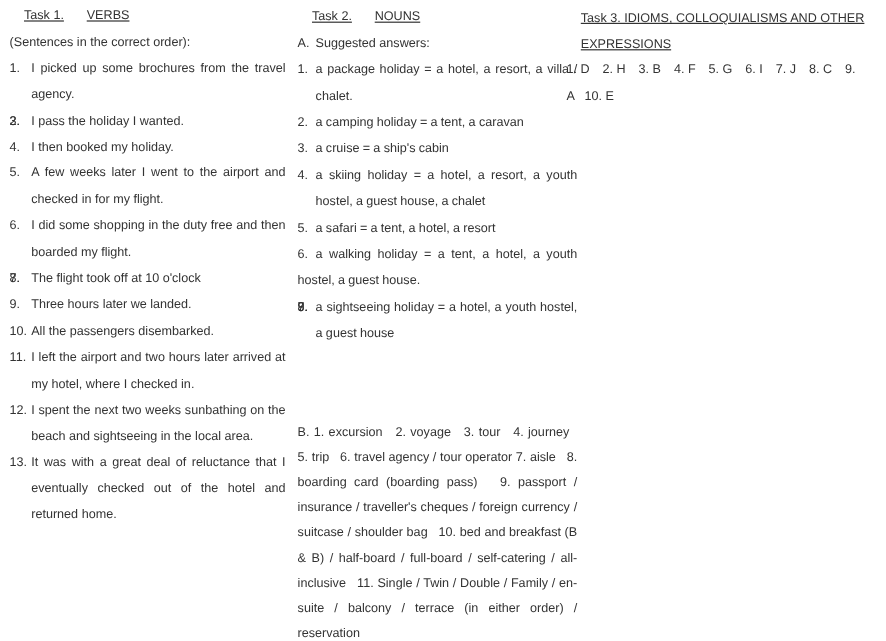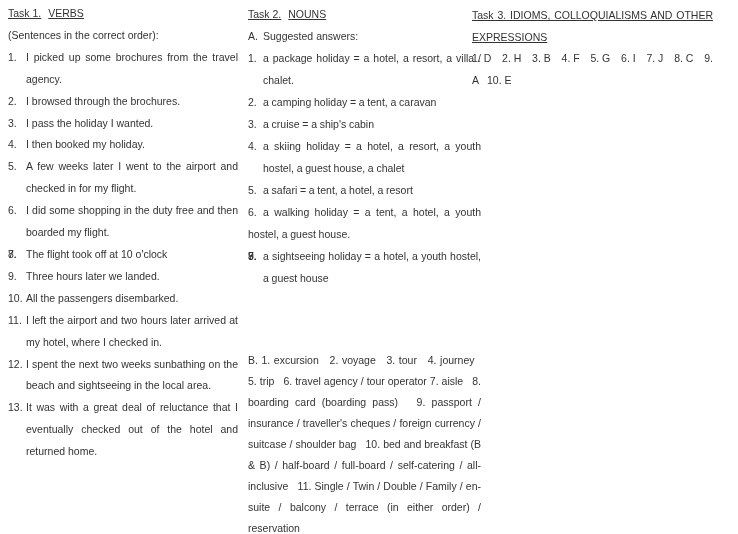--- a/index.html
+++ b/index.html
@@ -12,21 +12,21 @@
     font-family: "Liberation Sans", sans-serif;
     font-size: 10.5px;
     color: #333333;
   }
   .col { position: absolute; }
   .col1 { left: 8px;   top: 3px;   width: 230px; line-height: 21.9px; }
   .col2 { left: 248px; top: 3px;   width: 233px; line-height: 22px; }
   .col2b{ left: 248px; top: 350px; width: 233px; line-height: 21px; text-align: justify; }
   .col3 { left: 472px; top: 5px;   width: 241px; line-height: 21.7px; }
 
-  .u { text-decoration: underline; }
+  .u { text-decoration: underline; margin-left: 12px; }
   .hgap { display: inline-block; width: 7px; }
 
   
   .item { position: relative; text-align: justify; }
   .col1 .item { padding-left: 18px; }
   .col2 .item { padding-left: 15px; word-spacing: -0.2px; }
   .item > .num { position: absolute; left: 0; top: 0; }
 
   
   .col2 .item.no-hang { padding-left: 0; }
@@ -45,21 +45,21 @@
 
 <div class="page">
 
   <div class="col col1">
     <div>
       <span class="u">Task 1.</span><span class="hgap"></span><span class="u">VERBS</span>
     </div>
     <div>(Sentences in the correct order):</div>
 
     <div class="item"><span class="num">1.</span><span>I picked up some brochures from the travel agency.</span></div>
-    <div class="item"><span class="num">2.</span><span>I browsed through the brochures.</span></div>
+    <div class="item"><span class="num">2.</span></div>
     <div class="item"><span class="num">3.</span><span>I pass the holiday I wanted.</span></div>
     <div class="item"><span class="num">4.</span><span>I then booked my holiday.</span></div>
     <div class="item"><span class="num">5.</span><span>A few weeks later I went to the airport and checked in for my flight.</span></div>
     <div class="item"><span class="num">6.</span><span>I did some shopping in the duty free and then boarded my flight.</span></div>
     <div class="item"><span class="num">7.</span></div>
     <div class="item"><span class="num">8.</span><span>The flight took off at 10 o'clock</span></div>
     <div class="item"><span class="num">9.</span><span>Three hours later we landed.</span></div>
     <div class="item"><span class="num">10.</span><span>All the passengers disembarked.</span></div>
     <div class="item"><span class="num">11.</span><span>I left the airport and two hours later arrived at my hotel, where I checked in.</span></div>
     <div class="item"><span class="num">12.</span><span>I spent the next two weeks sunbathing on the beach and sightseeing in the local area.</span></div>

